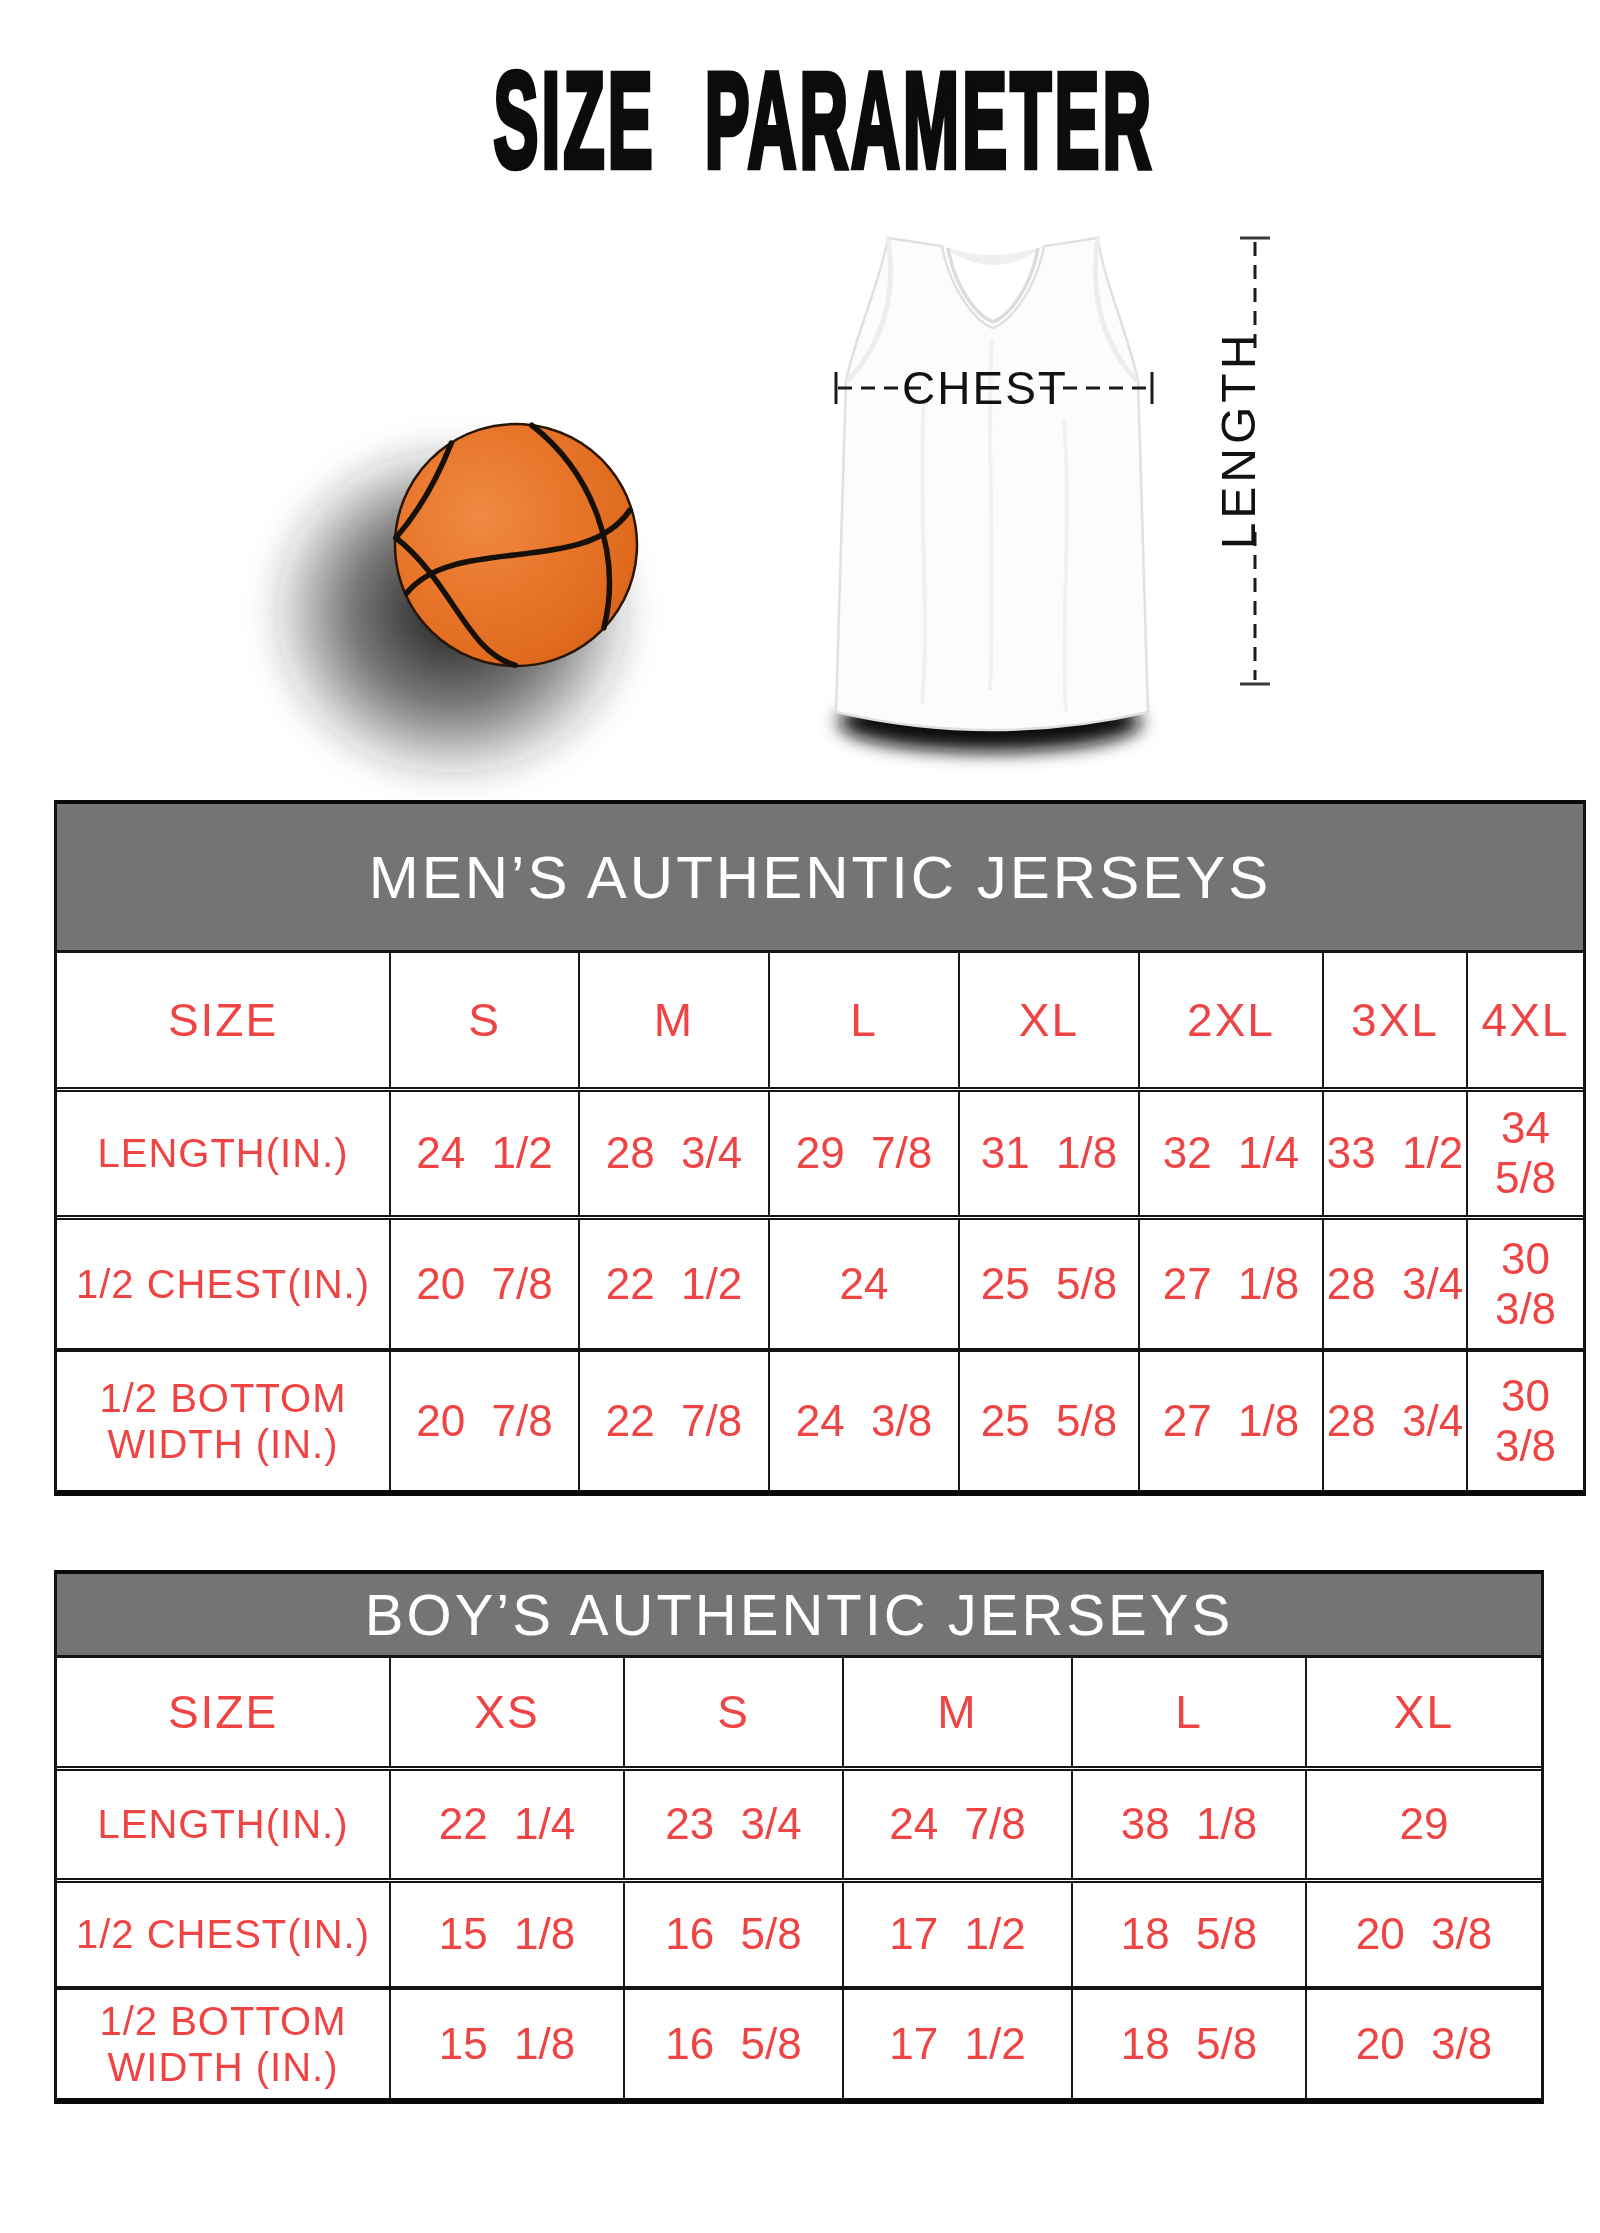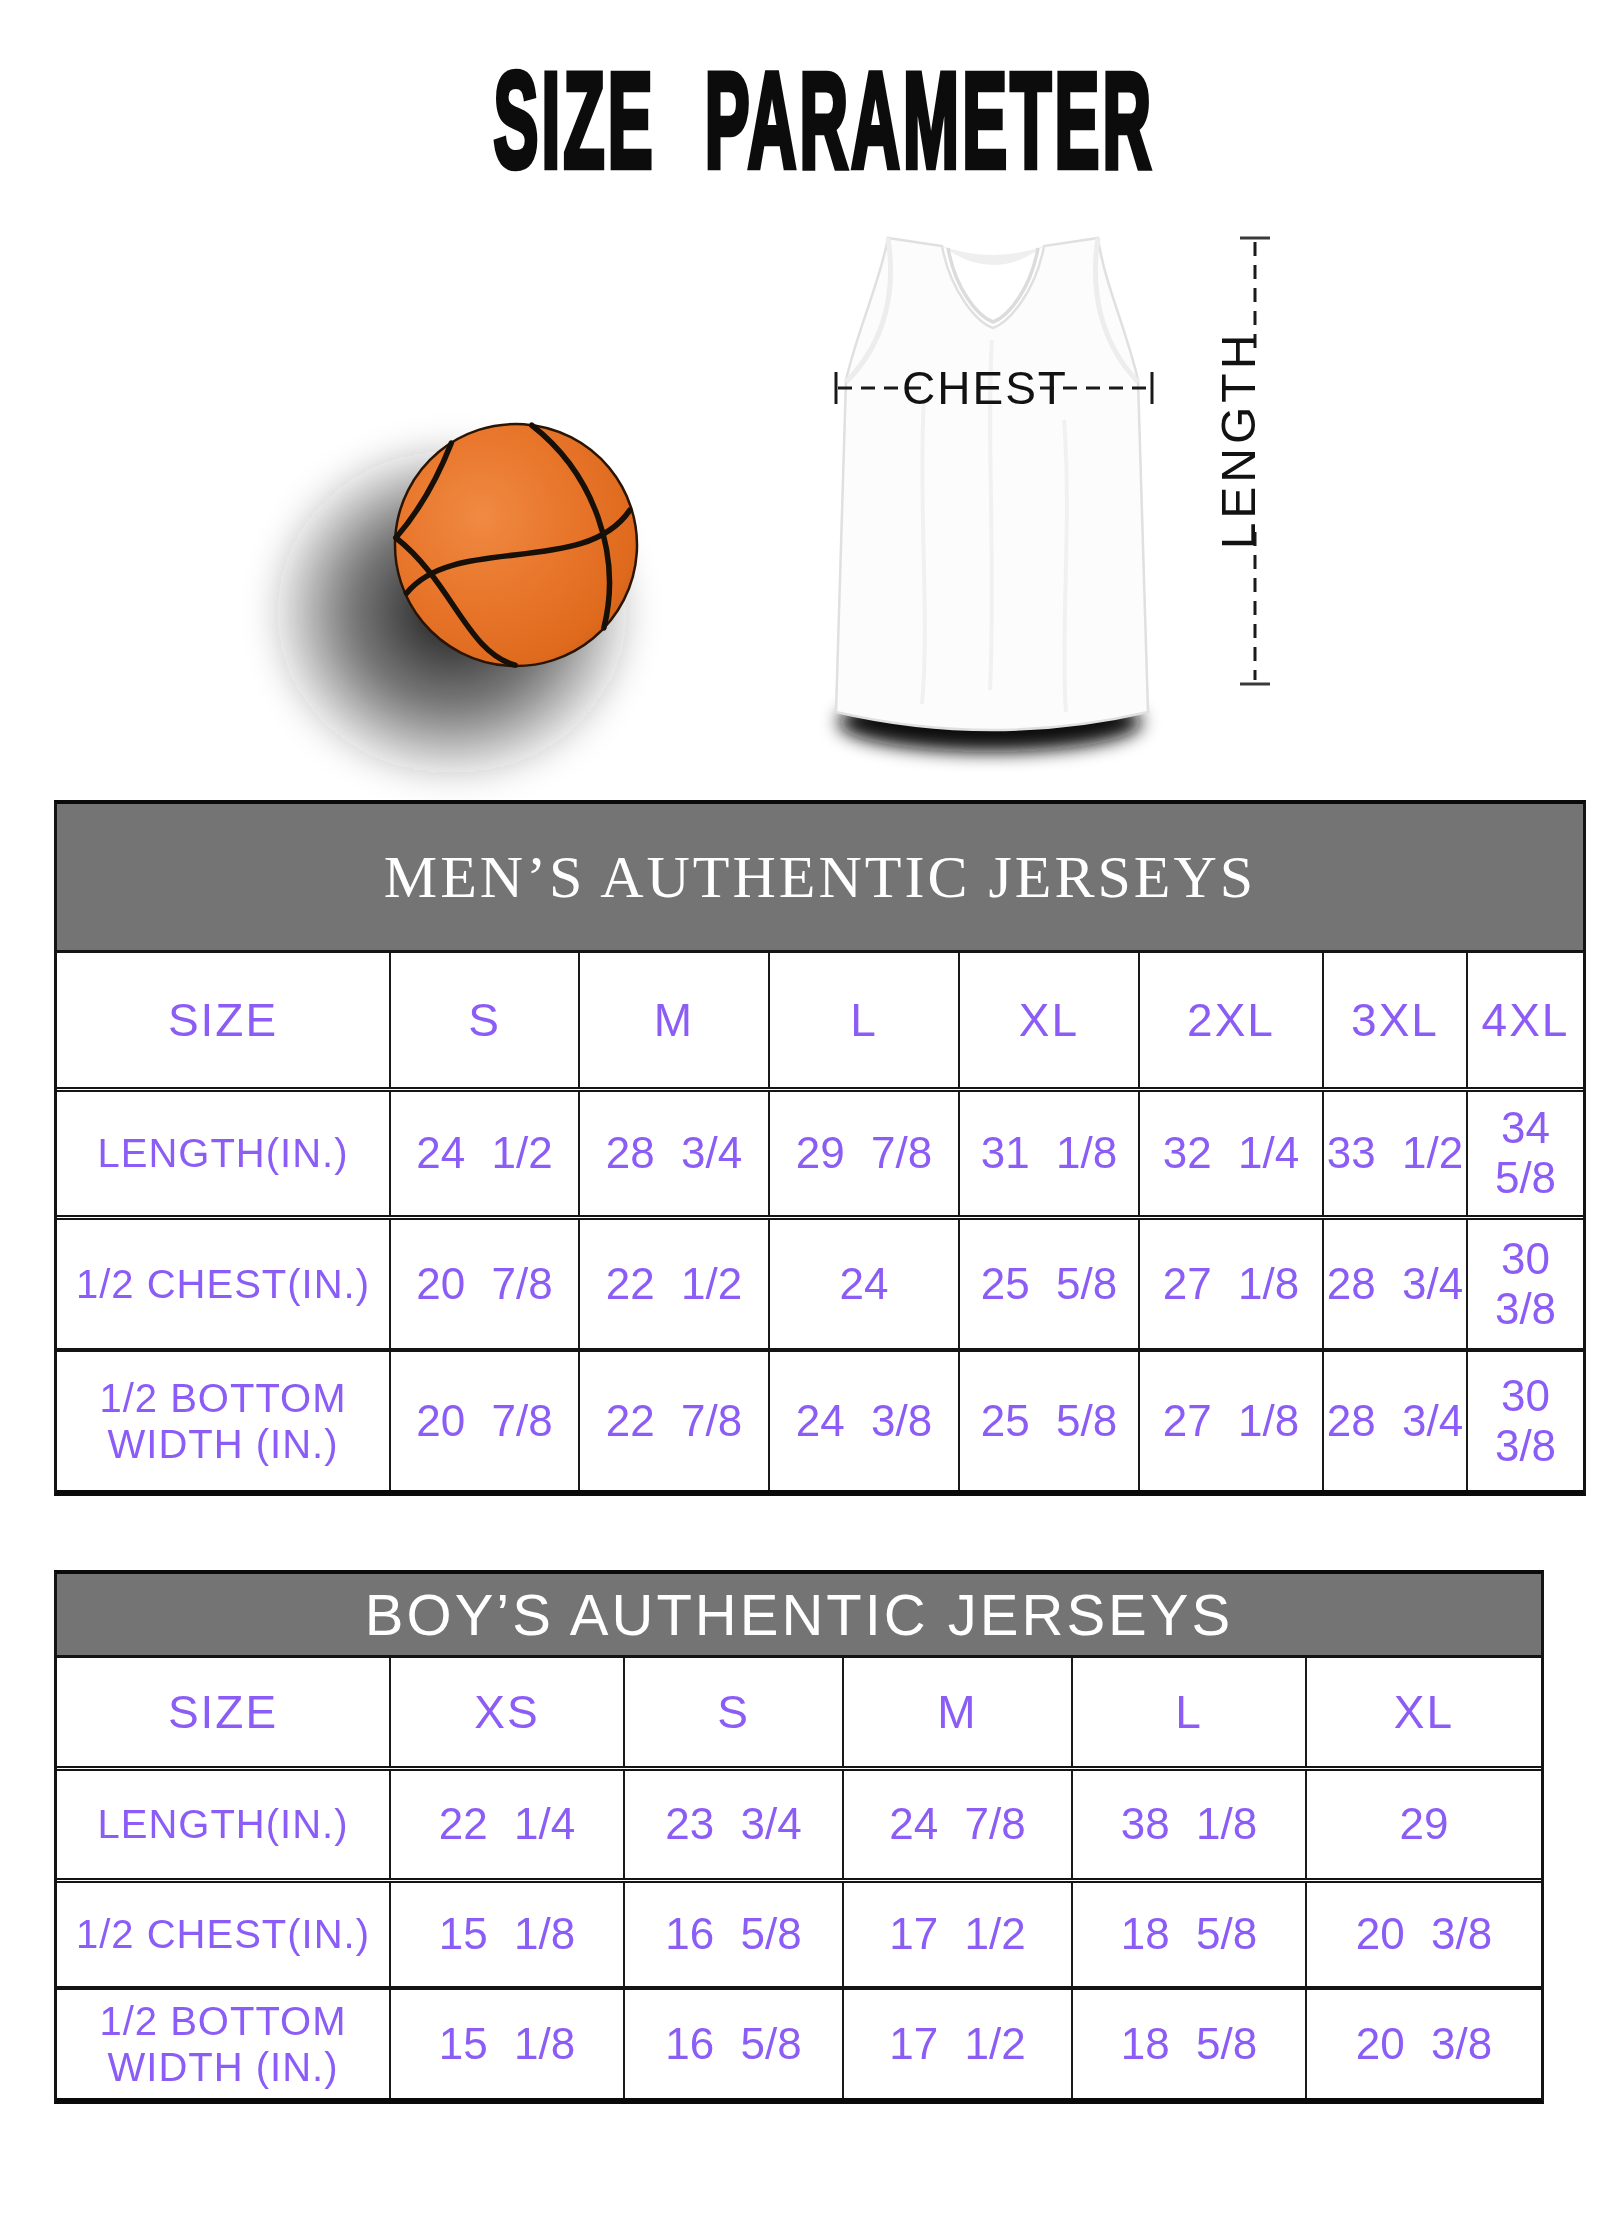--- a/index.html
+++ b/index.html
@@ -21,26 +21,26 @@
     position:absolute;left:30px;background:#ffffff;
     border-left:3px solid #141414;border-right:3px solid #141414;
     border-top:4px solid #0a0a0a;border-bottom:6px solid #0a0a0a;
     box-sizing:border-box;
   }
   .band{
     background:#747474;display:flex;align-items:center;justify-content:center;
     border-bottom:3px solid #141414;box-sizing:border-box;
   }
   .band span{color:#ffffff;letter-spacing:3px;font-weight:400;white-space:nowrap;}
-  .mens .band span{font-size:60px;font-family:Liberation Serif, serif;}
+  .mens .band span{font-size:60px;}
   .boys .band span{font-size:58px;}
   table.size-grid{width:100%;border-collapse:collapse;table-layout:fixed;background:#ffffff;}
   table.size-grid th,table.size-grid td{
     border-left:2px solid #1a1a1a;border-right:2px solid #1a1a1a;
-    text-align:center;vertical-align:middle;font-weight:400;color:#8b5cf6;
+    text-align:center;vertical-align:middle;font-weight:400;color:#ef4444;
     padding:0;box-sizing:border-box;
   }
   table.size-grid th:first-child,table.size-grid td:first-child{border-left:none;}
   table.size-grid th:last-child,table.size-grid td:last-child{border-right:none;}
   tr.hdr-row th{font-size:46px;letter-spacing:2px;border-bottom:5px double #141414;}
   tr.row-0 th,tr.row-0 td{border-bottom:5px double #141414;}
   tr.row-1 th,tr.row-1 td{border-bottom:4px solid #141414;}
   .label-cell{font-size:40px;letter-spacing:1px;white-space:pre-line;line-height:1.15;}
   .num-cell{font-size:44px;word-spacing:14px;}
   

